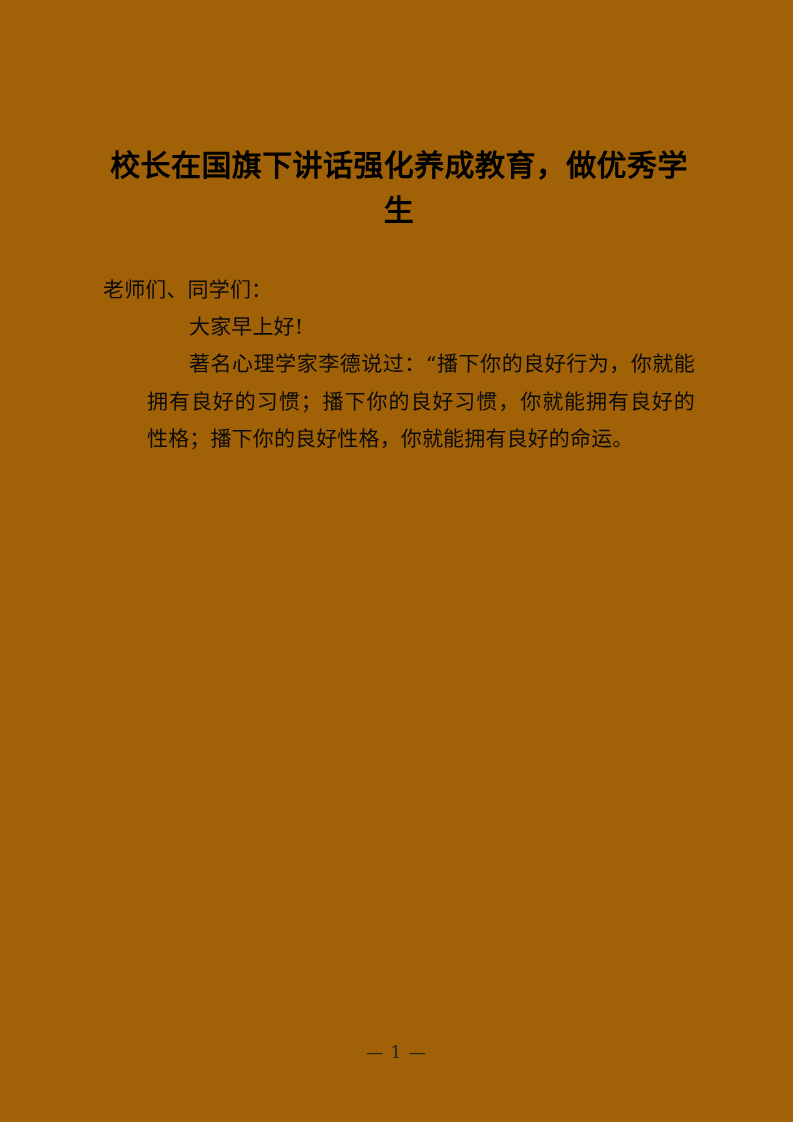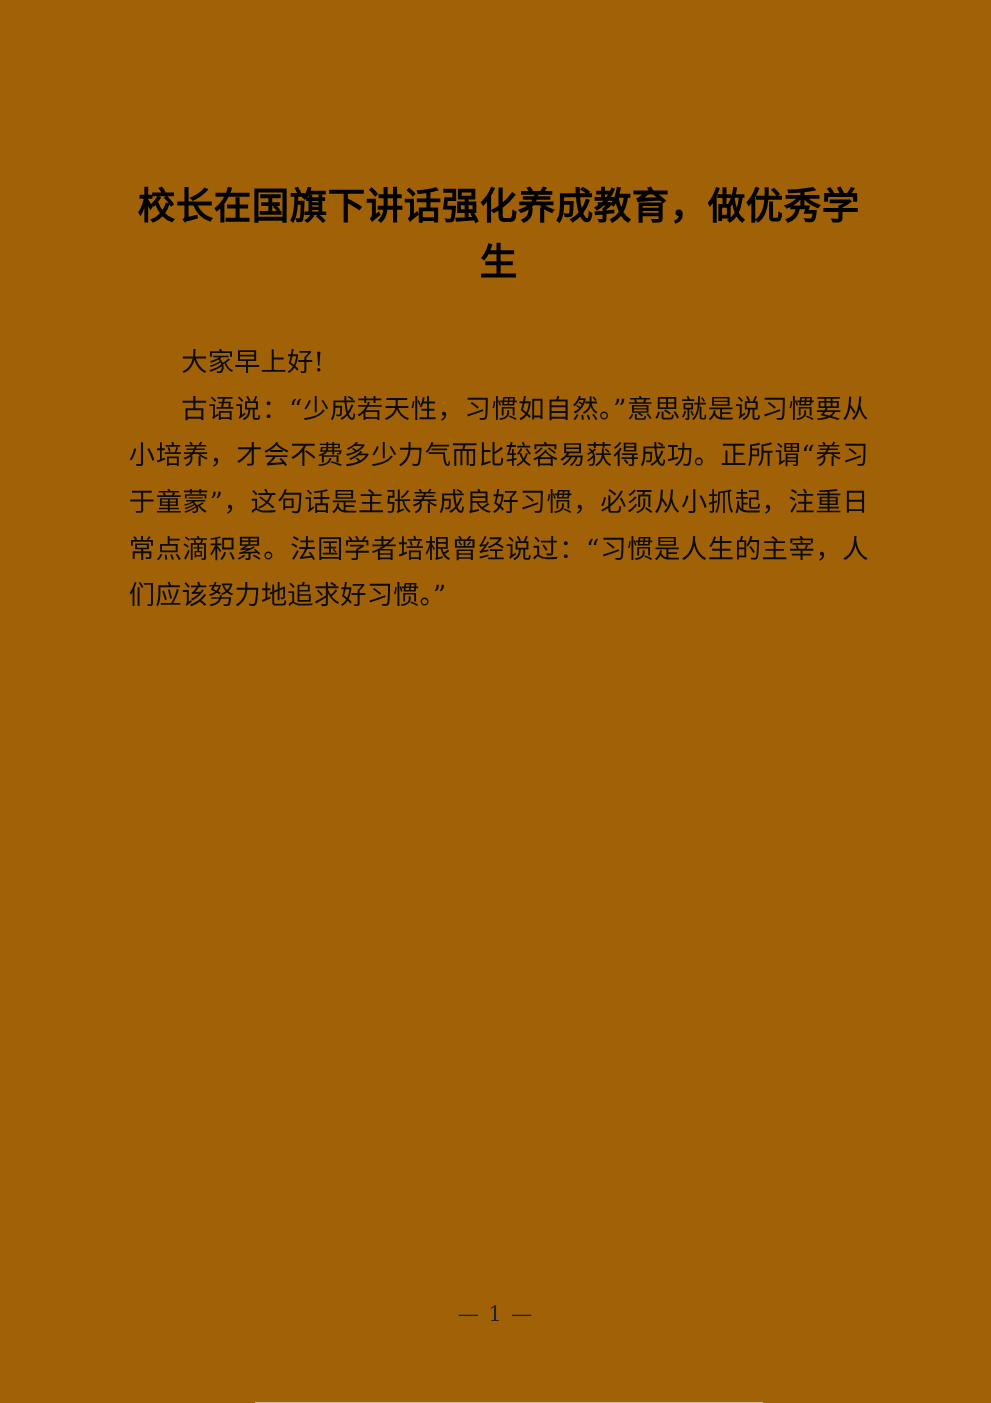--- a/index.html
+++ b/index.html
@@ -53,20 +53,21 @@
     line-height: 37.2px;
     color: #0b0b0b;
     text-align: justify;
     text-justify: inter-ideograph;
     word-break: break-all;
     letter-spacing: 0.15px;
   }
 
   .para.indent {
     text-indent: 2em;
+    margin-left: 44px;
   }
 
   .para.salutation {
     text-indent: 0;
   }
 
   
   .page-footer {
     position: absolute;
     left: 0;
@@ -82,25 +83,26 @@
 </style>
 </head>
 <body>
 
 <div class="page">
 
   <h1 class="doc-title">校长在国旗下讲话强化养成教育，做优秀学生</h1>
 
   <div class="doc-body">
 
+    <p class="para salutation">老师们、同学们：</p>
 
     <p class="para indent">大家早上好!</p>
 
 
+    <p class="para indent">著名心理学家李德说过：“播下你的良好行为，你就能拥有良好的习惯；播下你的良好习惯，你就能拥有良好的性格；播下你的良好性格，你就能拥有良好的命运。</p>
 
-    <p class="para indent">古语说：“少成若天性，习惯如自然。”意思就是说习惯要从小培养，才会不费多少力气而比较容易获得成功。正所谓“养习于童蒙”，这句话是主张养成良好习惯，必须从小抓起，注重日常点滴积累。法国学者培根曾经说过：“习惯是人生的主宰，人们应该努力地追求好习惯。”</p>
 
 
   </div>
 
   <div class="page-footer">— 1 —</div>
 
 </div>
 
 </body></html>

